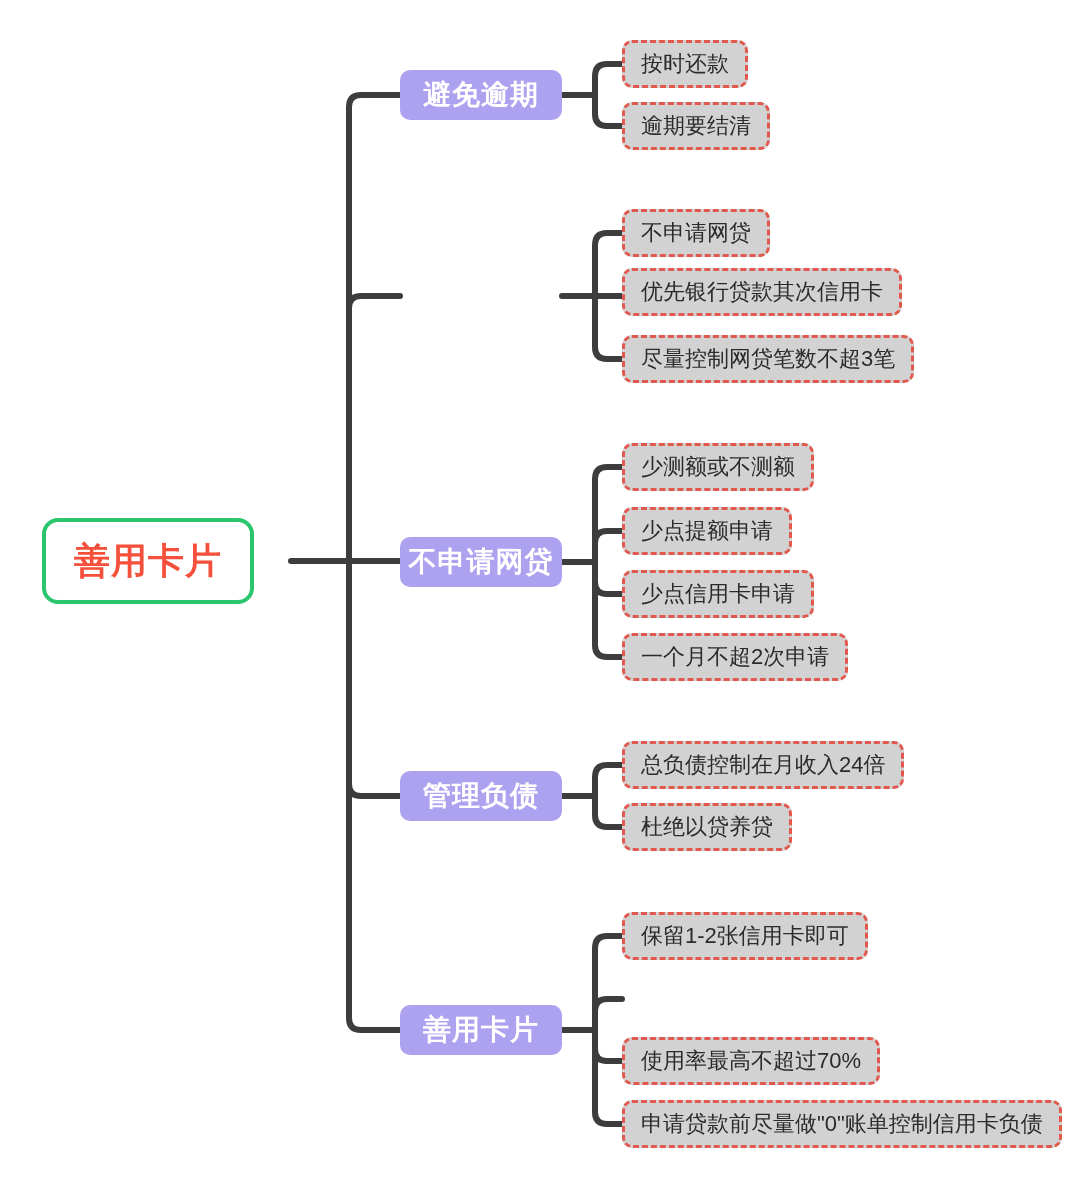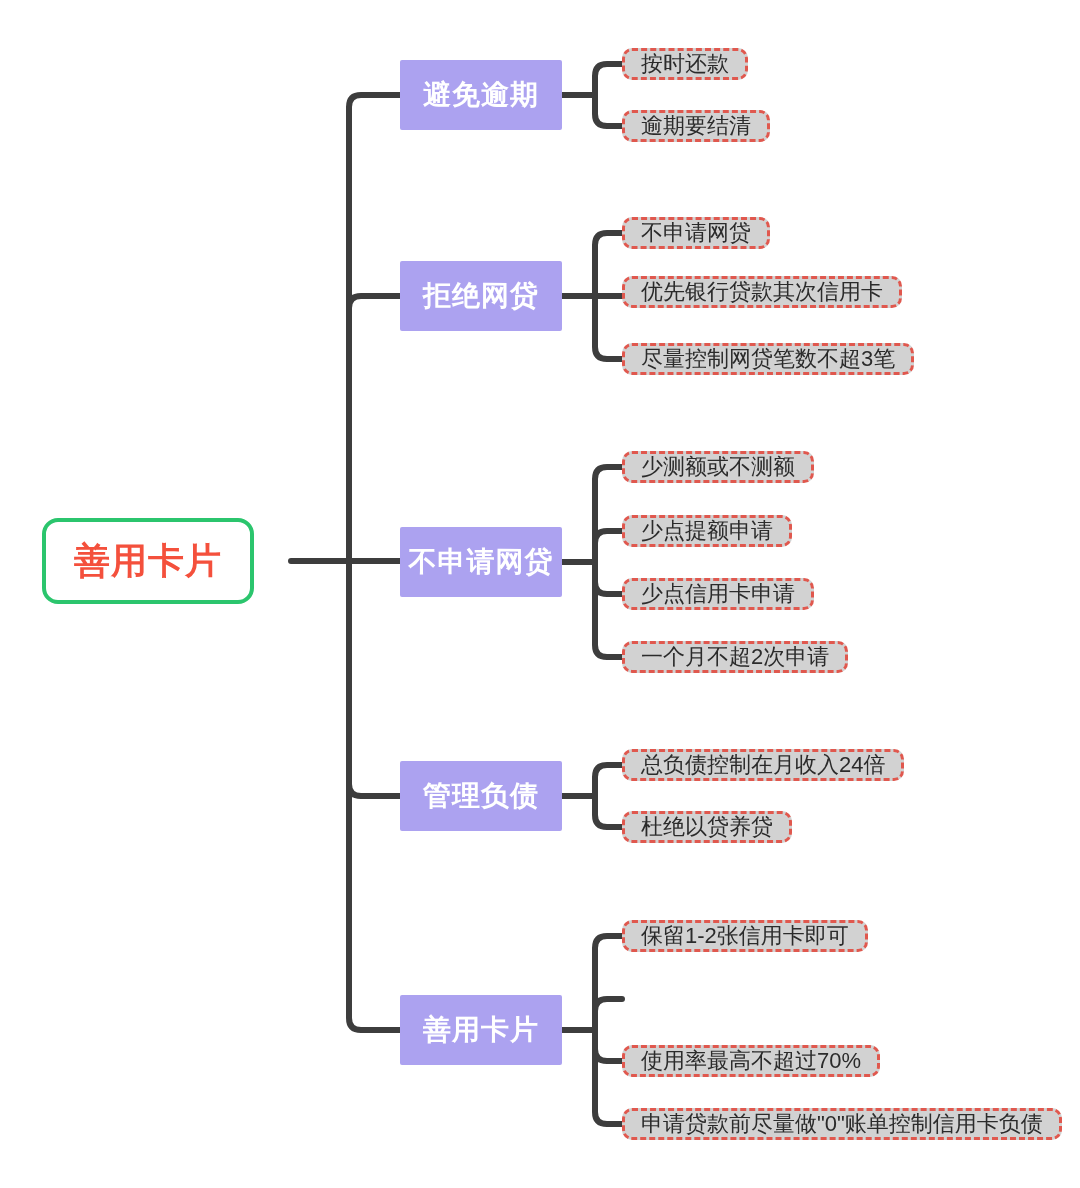--- a/index.html
+++ b/index.html
@@ -47,31 +47,31 @@
     border: 4px solid var(--root-border, #2bc56d);
     border-radius: 16px;
     color: var(--root-text, #f4503c);
     font-size: 36px;
     font-weight: 800;
     letter-spacing: 1px;
   }
   .branch {
     left: 400px;
     width: 162px;
-    height: 70px;
+    height: 50px;
     background: var(--branch-bg, #aca2f0);
-    border-radius: 2px;
+    border-radius: 10px;
     color: var(--branch-text, #ffffff);
     font-size: 28px;
     font-weight: 700;
     letter-spacing: 1px;
   }
   .leaf {
     left: 622px;
-    height: 32px;
+    height: 48px;
     padding: 0 16px;
     background: var(--leaf-bg, #d2d2d2);
     border: 3px dashed var(--leaf-border, #e0584e);
     border-radius: 10px;
     color: var(--leaf-text, #2b2b2b);
     font-size: 22px;
     font-weight: 400;
   }
 </style>
 </head>
@@ -84,21 +84,20 @@
       <path d="M562 95 H595 M595 95 V76 Q595 64 607 64 H622 M595 95 V114 Q595 126 607 126 H622"></path>
       <path d="M562 296 H595 M595 296 V245 Q595 233 607 233 H622 M595 296 H622 M595 296 V347 Q595 359 607 359 H622"></path>
       <path d="M562 562 H595 M595 562 V479 Q595 467 607 467 H622 M595 562 V543 Q595 531 607 531 H622 M595 562 V582 Q595 594 607 594 H622 M595 562 V645 Q595 657 607 657 H622"></path>
       <path d="M562 796 H595 M595 796 V777 Q595 765 607 765 H622 M595 796 V815 Q595 827 607 827 H622"></path>
       <path d="M562 1030 H595 M595 1030 V948 Q595 936 607 936 H622 M595 1030 V1011 Q595 999 607 999 H622 M595 1030 V1049 Q595 1061 607 1061 H622 M595 1030 V1112 Q595 1124 607 1124 H622"></path>
     </svg>
 
   <div class="node root" id="root" style="top:561px">善用卡片</div>
 
   <div class="node branch" id="b1" style="top:95px">避免逾期</div>
-  <div class="node branch" id="b2" style="top:296px">拒绝网贷</div>
   <div class="node branch" id="b3" style="top:562px">不申请网贷</div>
   <div class="node branch" id="b4" style="top:796px">管理负债</div>
   <div class="node branch" id="b5" style="top:1030px">善用卡片</div>
 
   <div class="node leaf" style="top:64px">按时还款</div>
   <div class="node leaf" style="top:126px">逾期要结清</div>
 
   <div class="node leaf" style="top:233px">不申请网贷</div>
   <div class="node leaf" style="top:292px">优先银行贷款其次信用卡</div>
   <div class="node leaf" style="top:359px">尽量控制网贷笔数不超3笔</div>

